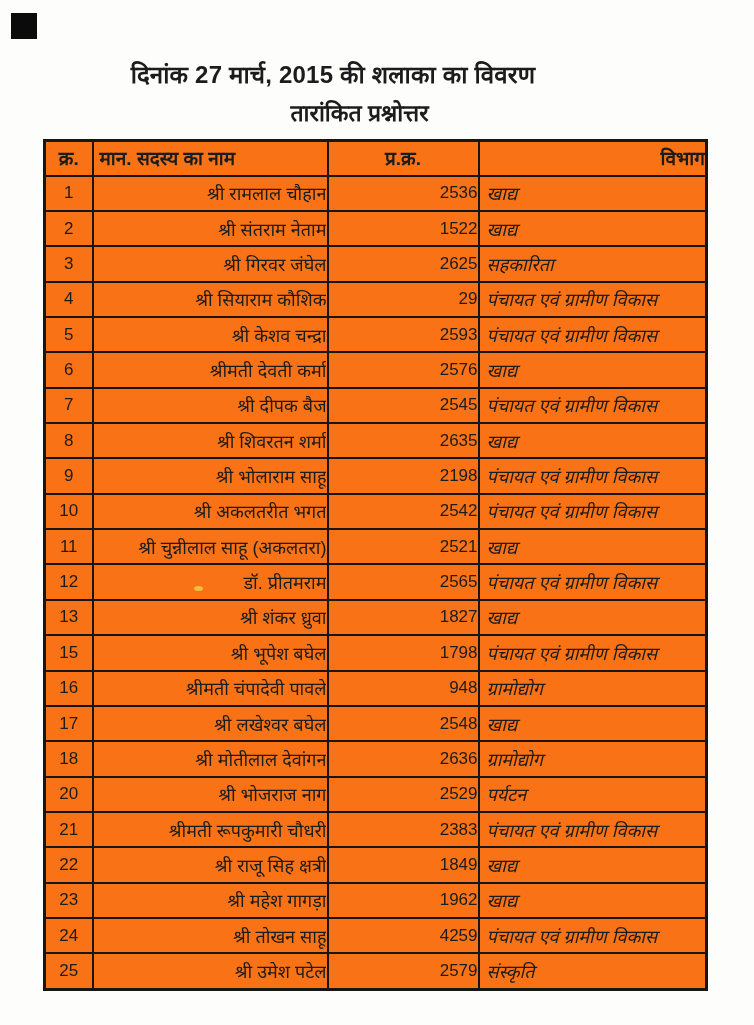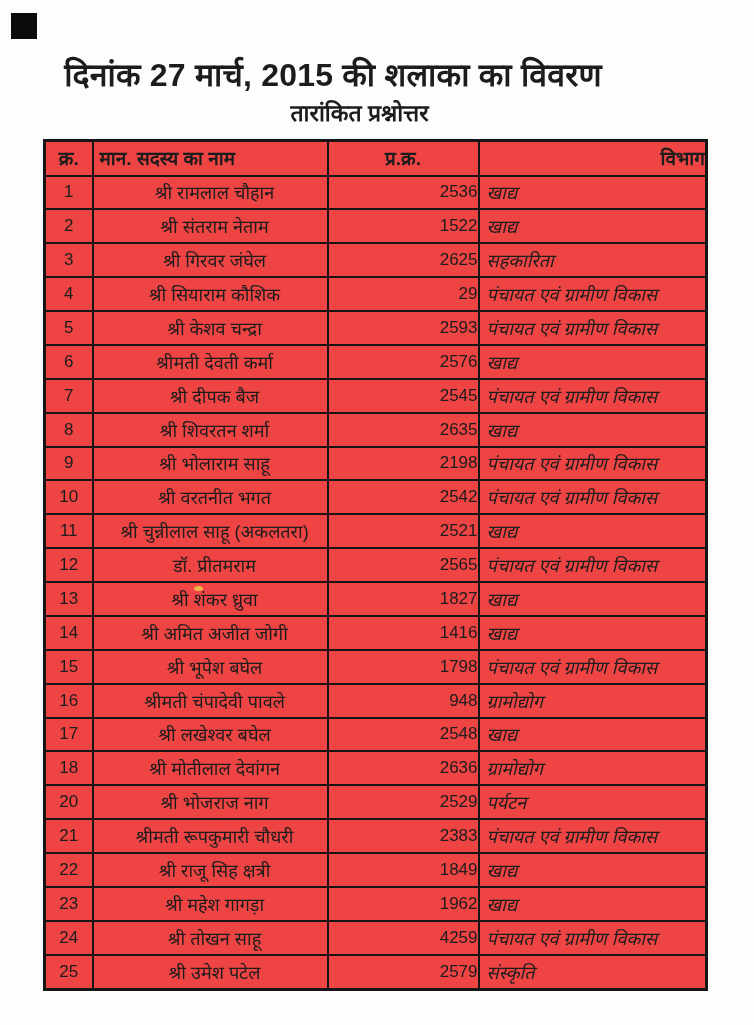--- a/index.html
+++ b/index.html
@@ -22,21 +22,21 @@
     width: 26px;
     height: 26px;
     background: #0b0b0b;
   }
   .doc-title {
     position: absolute;
     top: 58px;
     left: 0;
     width: 666px;
     text-align: center;
-    font-size: 32px;
+    font-size: 24px;
     line-height: 34px;
     font-weight: bold;
     letter-spacing: 0.2px;
   }
   .doc-subtitle {
     position: absolute;
     top: 98px;
     left: 0;
     width: 719px;
     text-align: center;
@@ -46,41 +46,41 @@
   }
   table.shalaka {
     position: absolute;
     top: 139px;
     left: 43px;
     width: 662px;
     height: 852px;
     border-collapse: collapse;
     table-layout: fixed;
     border: 3px solid #161616;
-    background: #ef4444;
+    background: #f97316;
   }
   .shalaka th, .shalaka td {
     border: 2px solid #161616;
     vertical-align: middle;
     overflow: hidden;
     white-space: nowrap;
     padding: 0;
   }
   .shalaka thead tr { height: 35px; }
   .shalaka th {
     font-size: 19px;
     font-weight: bold;
   }
   .shalaka th.h-serial { text-align: center; }
   .shalaka th.h-name   { text-align: left; padding-left: 6px; margin-left: 12px; }
   .shalaka th.h-qno    { text-align: center; }
   .shalaka th.h-dept   { text-align: right; }
   .shalaka td { font-size: 18px; }
   .shalaka td.c0 { text-align: center; font-size: 17px; }
-  .shalaka td.c1 { text-align: center; padding-left: 9px; }
+  .shalaka td.c1 { text-align: right; padding-left: 9px; border-radius: 10px; }
   .shalaka td.c2 { text-align: right; font-size: 17px; }
   .shalaka td.c3 { text-align: left; padding-left: 7px; font-style: italic; }
   .highlight-speck {
     position: absolute;
     left: 194px;
     top: 586px;
     width: 9px;
     height: 5px;
     background: #ead54b;
     border-radius: 50%;
@@ -161,46 +161,40 @@
         <td class="c3">खाद्य</td>
       </tr>
       <tr>
         <td class="c0">9</td>
         <td class="c1">श्री भोलाराम साहू</td>
         <td class="c2">2198</td>
         <td class="c3">पंचायत एवं ग्रामीण विकास</td>
       </tr>
       <tr>
         <td class="c0">10</td>
-        <td class="c1">श्री वरतनीत भगत</td>
+        <td class="c1">श्री अकलतरीत भगत</td>
         <td class="c2">2542</td>
         <td class="c3">पंचायत एवं ग्रामीण विकास</td>
       </tr>
       <tr>
         <td class="c0">11</td>
         <td class="c1">श्री चुन्नीलाल साहू (अकलतरा)</td>
         <td class="c2">2521</td>
         <td class="c3">खाद्य</td>
       </tr>
       <tr>
         <td class="c0">12</td>
         <td class="c1">डॉ. प्रीतमराम</td>
         <td class="c2">2565</td>
         <td class="c3">पंचायत एवं ग्रामीण विकास</td>
       </tr>
       <tr>
         <td class="c0">13</td>
         <td class="c1">श्री शंकर ध्रुवा</td>
         <td class="c2">1827</td>
-        <td class="c3">खाद्य</td>
-      </tr>
-      <tr>
-        <td class="c0">14</td>
-        <td class="c1">श्री अमित अजीत जोगी</td>
-        <td class="c2">1416</td>
         <td class="c3">खाद्य</td>
       </tr>
       <tr>
         <td class="c0">15</td>
         <td class="c1">श्री भूपेश बघेल</td>
         <td class="c2">1798</td>
         <td class="c3">पंचायत एवं ग्रामीण विकास</td>
       </tr>
       <tr>
         <td class="c0">16</td>

